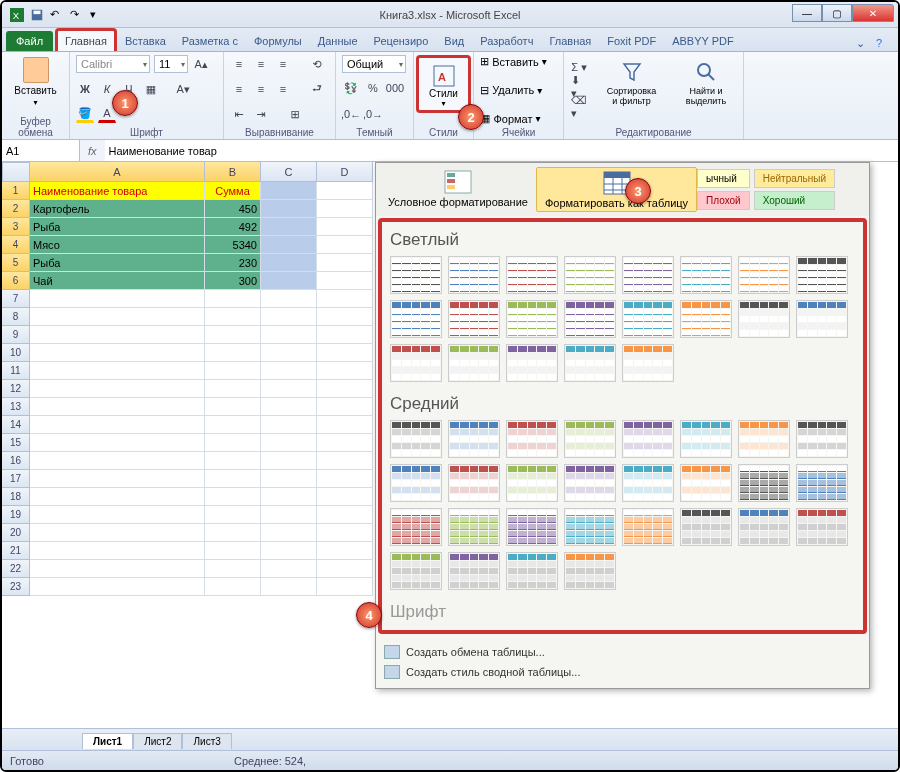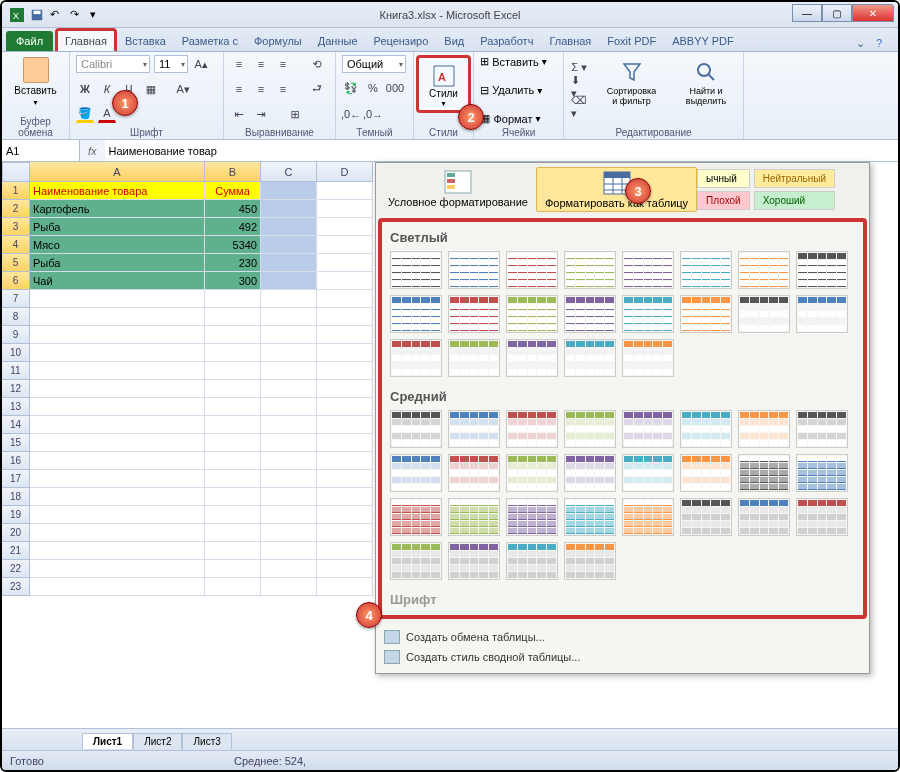--- a/index.html
+++ b/index.html
@@ -46,21 +46,21 @@
 .stab.active{background:#fff;font-weight:bold}
 .statusbar{height:20px;background:linear-gradient(#e2eaf4,#d0dcec);border-top:1px solid #b0c0d8;display:flex;align-items:center;padding:0 8px;font-size:10px;color:#446;gap:40px}
 .callout{position:absolute;border-radius:50%;width:26px;height:26px;background:radial-gradient(#f96,#c33);color:#fff;font-weight:bold;display:flex;align-items:center;justify-content:center;font-size:13px;border:1px solid #800;z-index:200;box-shadow:0 1px 3px rgba(0,0,0,.4)}
 .dropdown{position:absolute;background:#f5f5f2;border:1px solid #999;box-shadow:2px 2px 6px rgba(0,0,0,.3);z-index:100}
 .dd-top{display:flex;gap:0;padding:4px;background:#f0f0ec}
 .dd-big{display:flex;flex-direction:column;align-items:center;gap:2px;padding:2px 8px;font-size:10px;text-align:center;line-height:11px}
 .dd-big.active{background:#ffe79c;border:1px solid #e0b74f;border-radius:2px}
 .dd-styles{display:flex;gap:4px;align-items:center}
 .style-pill{border:1px solid #ccc;padding:3px 8px;background:#fff;font-size:10px}
 .gallery{border:4px solid #c33;border-radius:4px;margin:2px;padding:6px 8px}
-.gal-sec{font-size:13px;color:#555;padding:2px 0;font-weight:bold}
+.gal-sec{font-size:17px;color:#555;padding:2px 0;font-weight:normal}
 .gal-grid{display:flex;flex-wrap:wrap;gap:6px;margin:4px 0 10px}
 .swatch{width:52px;height:38px;border:1px solid #ccc;display:flex;flex-direction:column;padding:1px;gap:1px}
 .swatch div{flex:1;display:flex;gap:1px}
 .swatch span{flex:1}
 .dd-footer{padding:6px 8px;font-size:11px;color:#333}
 .dd-footer div{display:flex;align-items:center;gap:6px;padding:3px 0}
 .fticon{width:16px;height:14px;background:#c5d5ea;border:1px solid #8aa}
 </style>
 </head>
 <body>

